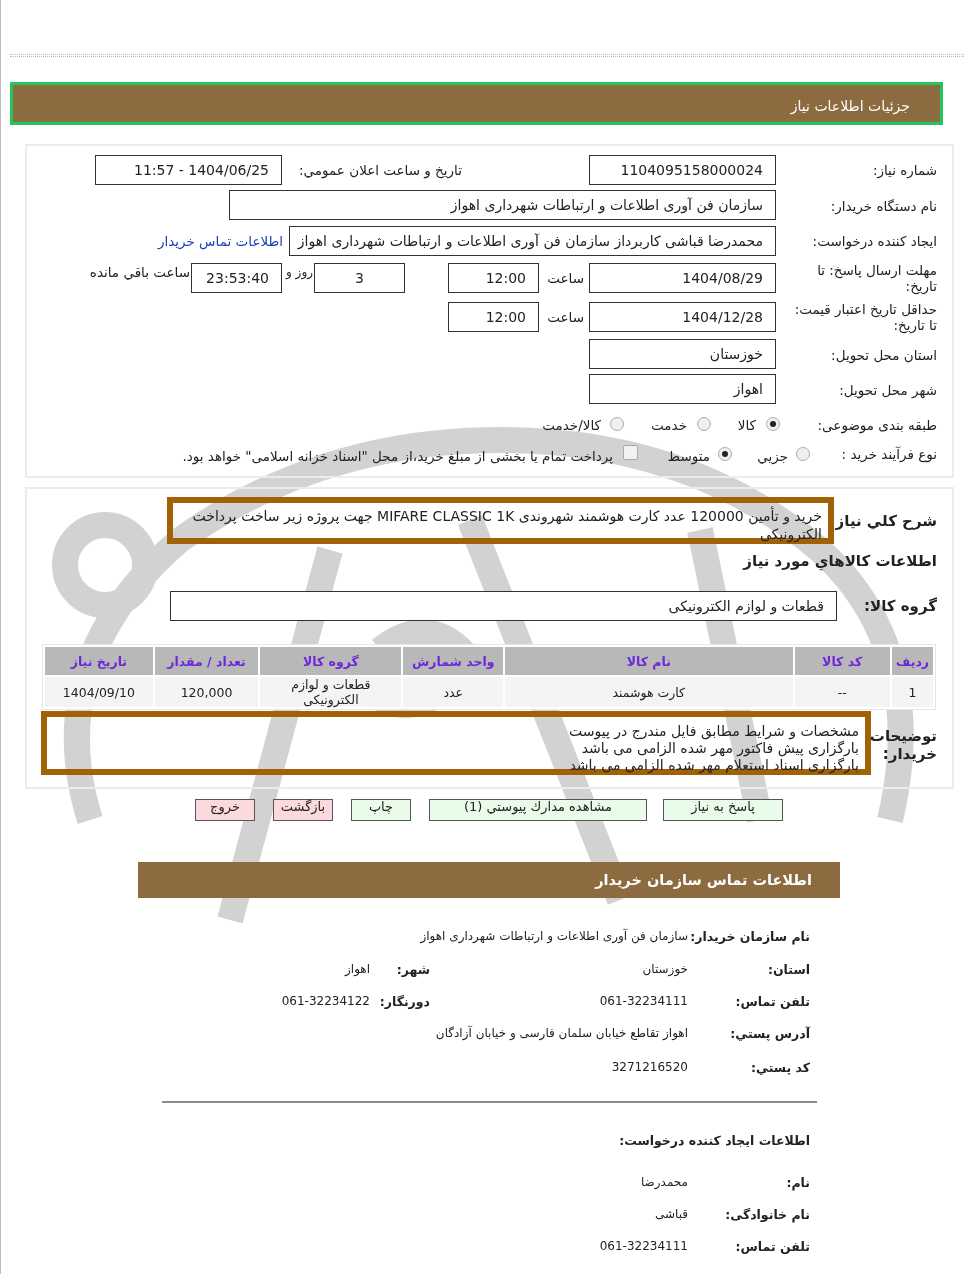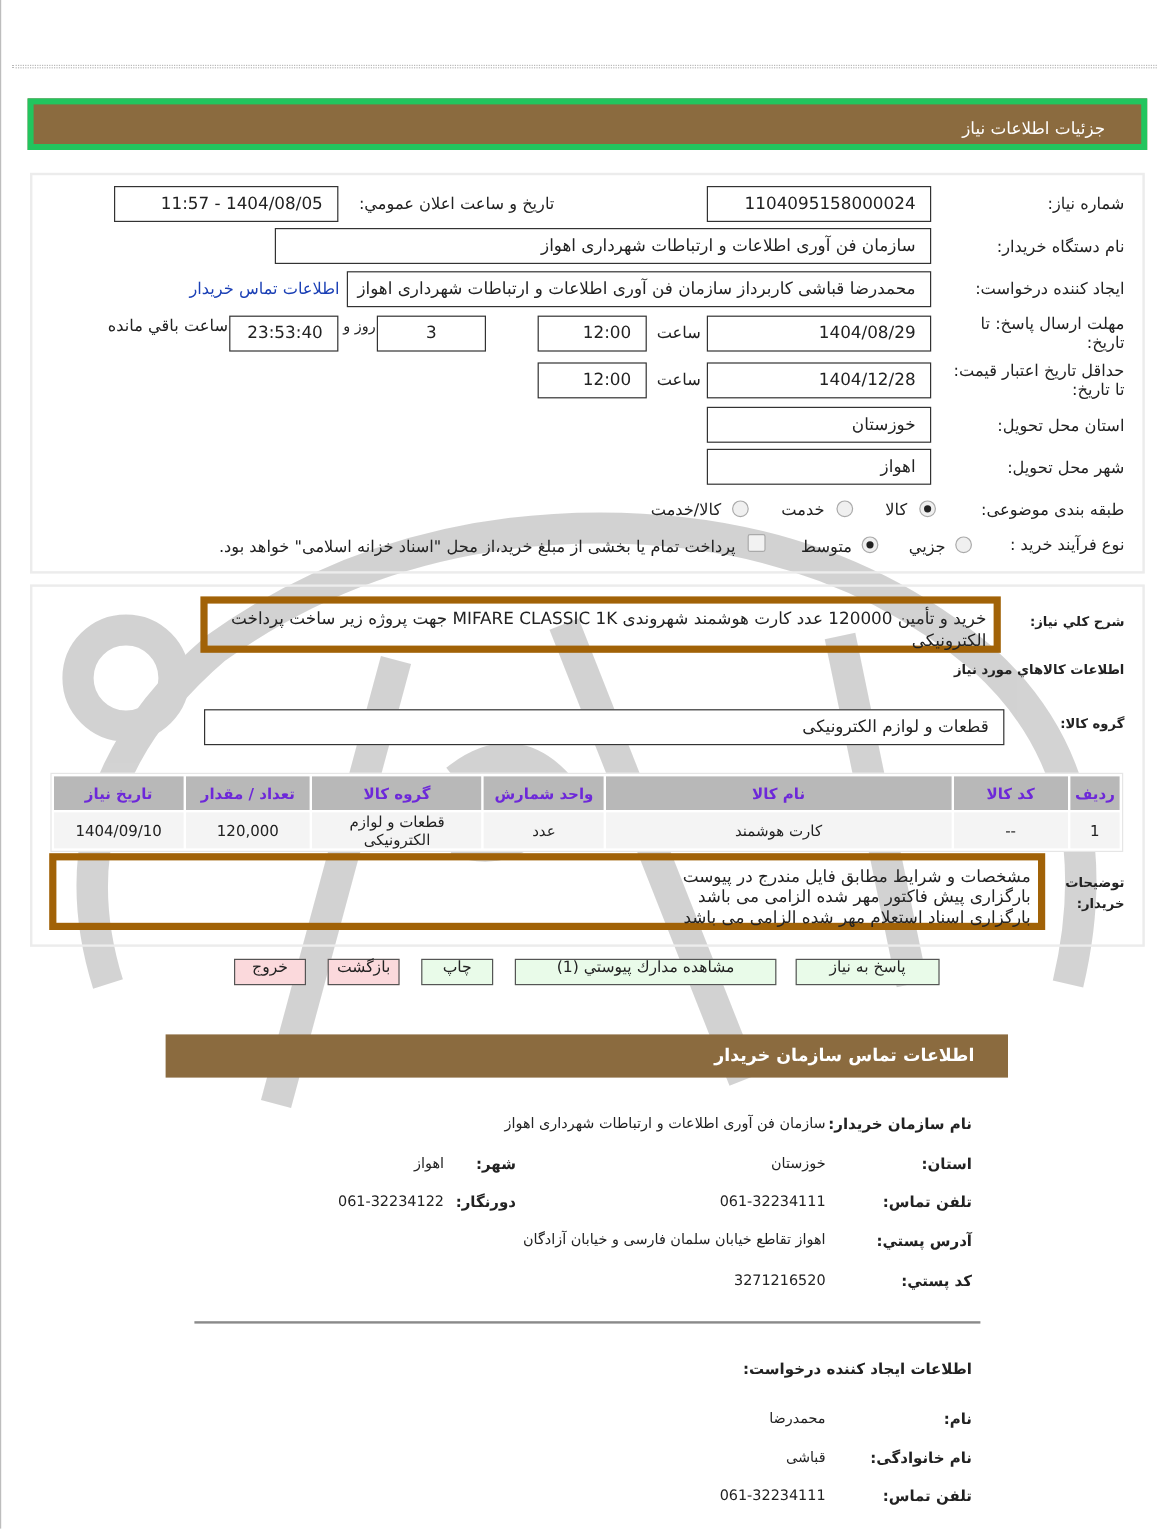--- a/index.html
+++ b/index.html
@@ -9,38 +9,38 @@
     background: #ffffff;
     font-family: "DejaVu Sans", sans-serif;
     font-size: 13px; color: #222;
     direction: rtl;
   }
   .left-rule { position: absolute; left: 0; top: 0; width: 1px; height: 1274px; background: #bdbdbd; }
   .dotted-rule { position: absolute; left: 10px; right: 14px; top: 54px; height: 3px;
     border-top: 1px dotted #b8b8b8; border-bottom: 1px dotted #b8b8b8; }
   .watermark { position: absolute; left: 0; top: 400px; width: 978px; height: 560px; pointer-events: none; }
 
-  .title-bar { position: absolute; left: 23px; top: 82px; width: 933px; height: 43px;
-    background: #8b6b3f; border: 5px solid #22c55e; color: #fff; font-size: 14px;
+  .title-bar { position: absolute; left: 10px; top: 82px; width: 933px; height: 43px;
+    background: #8b6b3f; border: 3px solid #22c55e; color: #fff; font-size: 14px;
     padding-right: 30px; line-height: 42px; }
 
   .panel { position: absolute; border: 2px solid #ececec; background: transparent; }
   .p1 { left: 25px; top: 144px; width: 929px; height: 334px; }
   .p2 { left: 25px; top: 487px; width: 929px; height: 302px; }
 
   .lbl { position: absolute; font-size: 13.5px; color: #222; white-space: nowrap; }
   .box { position: absolute; border: 1px solid #333; background: #fff; height: 30px;
     line-height: 28px; padding: 0 12px; font-size: 14px; text-align: right; white-space: nowrap; overflow: hidden; }
   .link { position: absolute; color: #1a3fb5; font-size: 13.5px; white-space: nowrap; }
   .radio { position: absolute; width: 14px; height: 14px; border-radius: 50%;
     border: 1px solid #aaa; background: #f0f0f0; }
   .radio.on::after { content: ""; position: absolute; left: 3px; top: 3px; width: 6px; height: 6px; border-radius: 50%; background: #222; }
   .check { position: absolute; width: 15px; height: 15px; border: 1px solid #aaa; background: #f2f2f2; border-radius: 2px; }
 
-  .bold-lbl { position: absolute; font-weight: bold; font-size: 11px; white-space: nowrap; }
+  .bold-lbl { position: absolute; font-weight: bold; font-size: 15px; white-space: nowrap; }
   .desc-box { position: absolute; border: 6px solid #a16207; background: transparent; font-size: 14px; padding: 4px 6px; line-height: 18px; }
 
   table.items { position: absolute; left: 42px; top: 644px; width: 894px; border-collapse: separate; border-spacing: 2px;
     background: #fff; border: 1px solid #e6e6e6; font-size: 12.5px; }
   table.items th { background: #b8b8b8; color: #6d28d9; font-weight: bold; height: 28px; padding: 0 4px; text-align: center; }
   table.items td { background: #f4f4f4; height: 26px; text-align: center; padding: 0 4px; }
 
   .btn { position: absolute; height: 22px; border: 1px solid #555; font-size: 13px; text-align: center;
     line-height: 14px; color: #222; cursor: pointer; }
   .btn.green { background: #e9fbe9; }
@@ -71,21 +71,21 @@
 
 <div class="title-bar">
   <span>جزئیات اطلاعات نیاز</span>
 </div>
 
 <div class="panel p1"></div>
 
 <span class="lbl" style="right:41px;top:162px;">شماره نیاز:</span>
 <div class="box" style="left:589px;top:155px;width:187px;">1104095158000024</div>
 <span class="lbl" style="right:516px;top:162px;">تاریخ و ساعت اعلان عمومي:</span>
-<div class="box" style="left:95px;top:155px;width:187px;">1404/08/05 - 11:57</div>
+<div class="box" style="left:95px;top:155px;width:187px;">1404/06/25 - 11:57</div>
 
 <span class="lbl" style="right:41px;top:198px;">نام دستگاه خریدار:</span>
 <div class="box" style="left:229px;top:190px;width:547px;">سازمان فن آوری اطلاعات و ارتباطات شهرداری اهواز</div>
 
 <span class="lbl" style="right:41px;top:233px;">ایجاد کننده درخواست:</span>
 <div class="box" style="left:289px;top:226px;width:487px;">محمدرضا قباشی کاربرداز سازمان فن آوری اطلاعات و ارتباطات شهرداری اهواز</div>
 <a class="link" style="right:695px;top:233px;">اطلاعات تماس خریدار</a>
 
 <span class="lbl" style="right:41px;top:262px;width:150px;white-space:normal;line-height:16px;">مهلت ارسال پاسخ: تا تاریخ:</span>
 <div class="box" style="left:589px;top:263px;width:187px;">1404/08/29</div>

